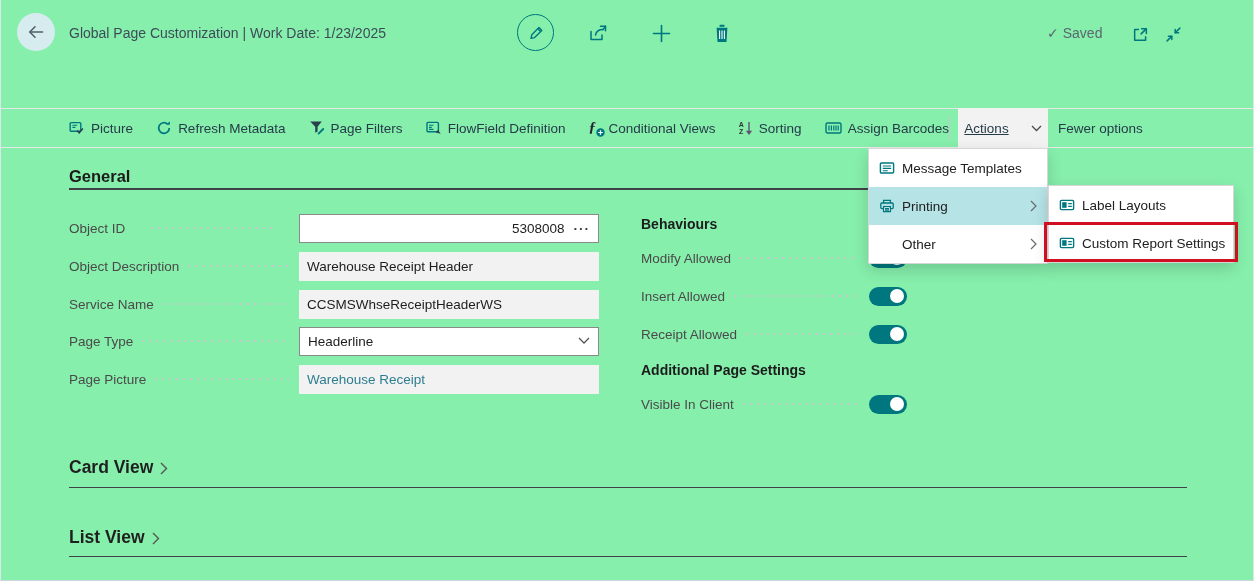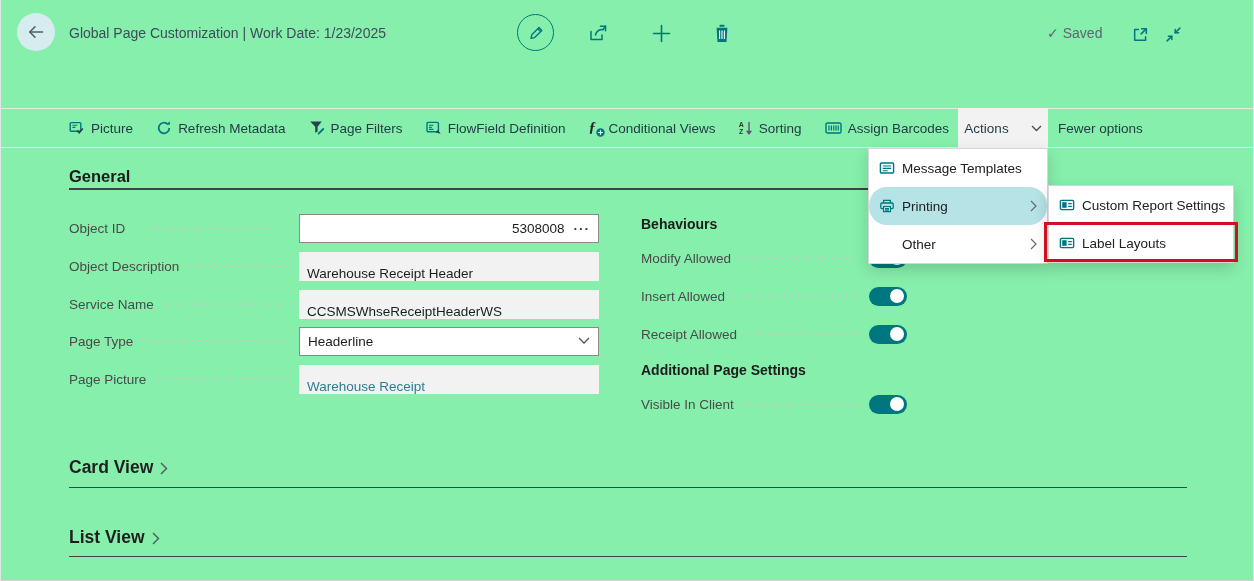--- a/index.html
+++ b/index.html
@@ -33,21 +33,21 @@
 
   
   .page-title{left:68px;top:56px;font-size:27px;font-weight:300;color:#30373c;letter-spacing:.2px;white-space:nowrap;}
 
   
   .toolbar-band{left:0;top:108px;width:1254px;height:40px;border-top:1px solid #e8e8e8;border-bottom:1px solid #e8e8e8;}
   .tool-left{left:68px;top:108px;width:880px;height:40px;display:flex;align-items:center;justify-content:space-between;}
   .tool-item{display:flex;align-items:center;gap:6px;font-size:13.5px;color:var(--tool-ink);white-space:nowrap;cursor:pointer;}
   .tool-sep{left:948px;top:116px;width:1px;height:24px;background:#c9c9c9;}
   .actions-btn{left:957px;top:108px;width:90px;height:40px;background:#f2f2f2;display:flex;align-items:center;
-               justify-content:center;gap:22px;font-size:13.5px;color:var(--tool-ink);cursor:pointer;}
+               justify-content:center;gap:22px;font-size:13.5px;color:var(--tool-ink);cursor:pointer;text-decoration:underline;}
   .fewer-btn{left:1057px;top:108px;height:40px;display:flex;align-items:center;font-size:13.5px;color:var(--tool-ink);cursor:pointer;}
   .az{display:grid;grid-template-rows:7px 7px;font-size:7px;font-weight:bold;color:#333;line-height:7px;text-align:center;}
   .fnwrap{position:relative;width:14px;height:16px;}
   .fn-glyph{font-family:"Liberation Serif","DejaVu Serif",serif;font-style:italic;font-weight:bold;font-size:15px;color:#223;}
 
   
   .sec-title{left:68px;top:167px;font-size:16.5px;font-weight:bold;color:#1b1b1b;}
   .rule{left:68px;width:1118px;background:var(--rule);}
   .rule-general{top:188px;height:2px;}
   .rule-card{top:487px;height:1px;}
@@ -57,36 +57,36 @@
   .fold-list{top:527px;}
 
   
   .frow{left:68px;width:530px;height:30px;display:flex;align-items:center;}
   .trow{left:640px;width:266px;height:24px;display:flex;align-items:center;}
   .flabel{font-size:13.5px;color:var(--label);white-space:nowrap;}
   .leader{flex:1;height:2px;margin:0 10px 0 9px;
           background:repeating-linear-gradient(to right,#c8c8c8 0 2px,transparent 2px 7px);}
   .fctl{width:300px;height:29px;flex:none;display:flex;align-items:center;padding:0 8px;font-size:13.5px;color:var(--ink);}
   .fctl.boxed{border:1px solid var(--border);background:#fff;}
-  .fctl.gray{background:var(--disabled-bg);align-items:flex-end;}
+  .fctl.gray{background:var(--disabled-bg);}
   .fctl.right{justify-content:flex-end;gap:9px;}
   .fctl.between{justify-content:space-between;}
   .assist{color:#3a3a3a;font-weight:bold;letter-spacing:1px;cursor:pointer;}
   .linkval{color:#2d7d8f;cursor:pointer;}
   .subhead{font-size:14px;font-weight:bold;color:#1c1c1c;left:640px;}
 
   
   .toggle{position:relative;flex:none;width:38px;height:19px;border-radius:10px;background:var(--accent);cursor:pointer;}
   .toggle .knob{position:absolute;top:2.5px;right:3.5px;width:14px;height:14px;border-radius:50%;background:#fff;}
 
   
   .menu{background:#fff;border:1px solid #d6d6d6;box-shadow:0 6px 14px rgba(0,0,0,.16);z-index:50;}
   .menu-main{left:867px;top:148px;width:180px;}
   .menu-sub{left:1047px;top:185px;width:186px;}
-  .mrow{height:38px;display:flex;align-items:center;padding:0 10px;font-size:13.5px;color:#212121;cursor:pointer;white-space:nowrap;border-radius:18px;}
+  .mrow{height:38px;display:flex;align-items:center;padding:0 10px;font-size:13.5px;color:#212121;cursor:pointer;white-space:nowrap;}
   .mrow .mic{width:18px;margin-right:5px;flex:none;display:flex;align-items:center;}
   .mrow .sp{flex:1;}
   .mrow.hl{background:var(--hl);}
   .red-box{left:1043px;top:222px;width:194px;height:40px;border:3px solid var(--red);z-index:60;background:transparent;pointer-events:none;}
 </style>
 </head>
 <body>
 
 <div class="stage">
 
@@ -401,29 +401,29 @@
 
   <div class="abs menu menu-sub">
     <div class="mrow">
       <span class="mic">
         <svg width="16" height="16" viewBox="0 0 16 16" fill="none">
             <rect x="1.4" y="3.4" width="13.2" height="9.2" rx="1" stroke="#00777e" stroke-width="1.4"></rect>
             <rect x="3.2" y="5.2" width="4.4" height="5.6" fill="#00777e"></rect>
             <path d="M9.2 6.6h3.6M9.2 9.4h3.6" stroke="#00777e" stroke-width="1.2"></path>
           </svg>
       </span>
-      <span>Custom Report Settings</span>
+      <span>Label Layouts</span>
     </div>
     <div class="mrow">
       <span class="mic">
         <svg width="16" height="16" viewBox="0 0 16 16" fill="none">
             <rect x="1.4" y="3.4" width="13.2" height="9.2" rx="1" stroke="#00777e" stroke-width="1.4"></rect>
             <rect x="3.2" y="5.2" width="4.4" height="5.6" fill="#00777e"></rect>
             <path d="M9.2 6.6h3.6M9.2 9.4h3.6" stroke="#00777e" stroke-width="1.2"></path>
           </svg>
       </span>
-      <span>Label Layouts</span>
+      <span>Custom Report Settings</span>
     </div>
   </div>
 
   <div class="abs red-box"></div>
 
 </div>
 
 </body></html>

